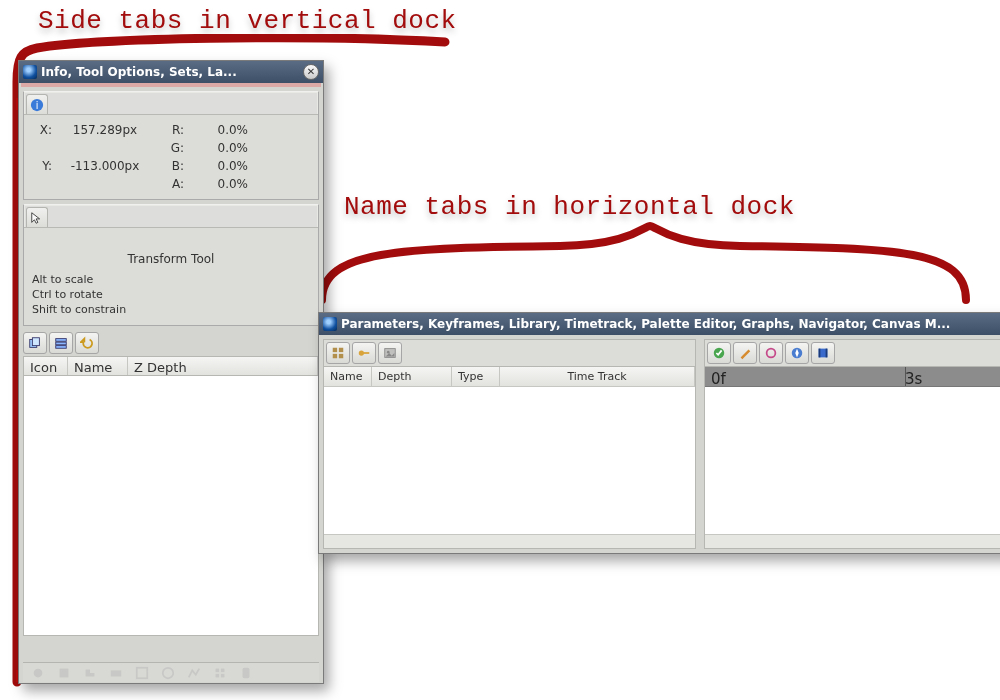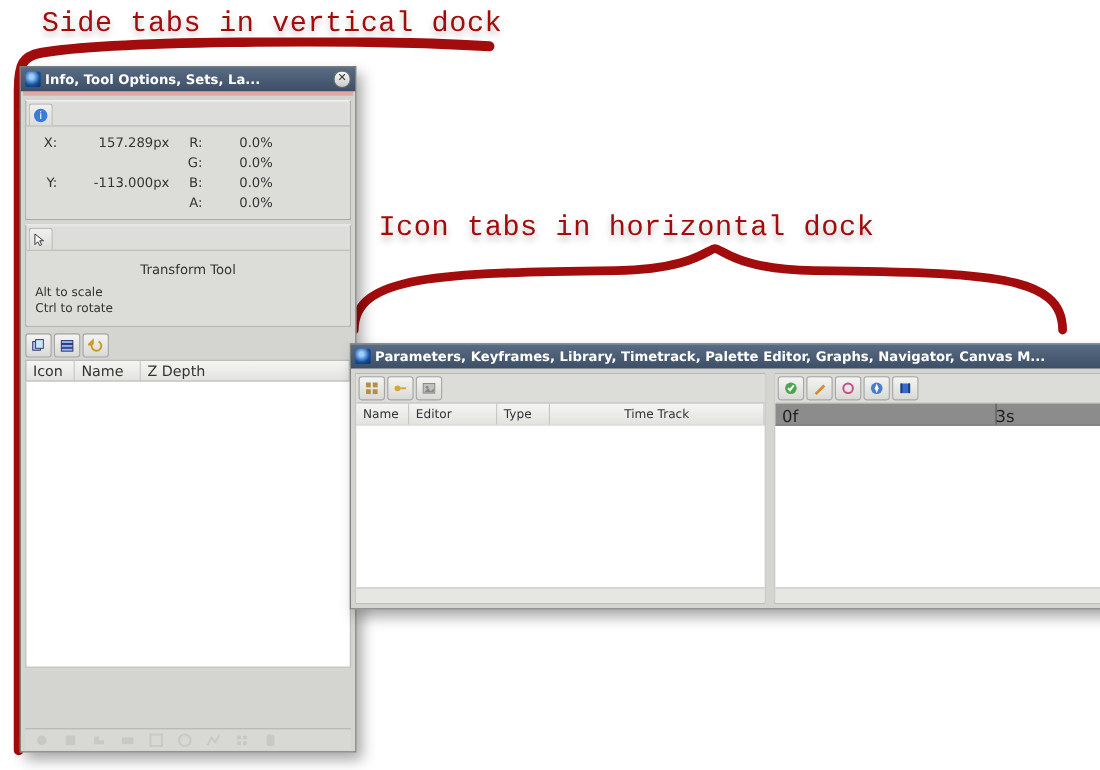--- a/index.html
+++ b/index.html
@@ -105,25 +105,25 @@
     font-size: 12px;
     color: #333;
   }
   .info-grid {
     display: grid;
     grid-template-columns: 24px 110px 22px 60px;
     row-gap: 4px;
     align-items: center;
   }
   .info-grid .lab  { text-align: right; padding-right: 4px; }
-  .info-grid .val  { text-align: right; padding-right: 12px; }
+  .info-grid .val  { text-align: center; padding-right: 12px; }
   .info-grid .val2 { text-align: right; }
 
   .tool-body { font-size: 12px; color: #333; }
-  .tool-title { text-align: center; margin: 2px 0 6px 0; font-size: 12px; }
+  .tool-title { text-align: center; margin: 16px 0 6px 0; font-size: 12px; }
   .tool-hints { font-size: 11px; line-height: 15px; color: #333; }
 
   .toolbar-mini {
     display: flex; gap: 2px; margin: 6px 4px 0 4px;
   }
   .tool-btn {
     width: 24px; height: 22px;
     background: linear-gradient(#f4f4f2,#d9d9d6);
     border: 1px solid #a6a6a6;
     border-radius: 3px;
@@ -199,21 +199,21 @@
   .time-ruler .rule-line { position: absolute; top: 0; bottom: 0; width: 1px; background: #555; }
 
   
   .ico-svg { width: 14px; height: 14px; }
 </style>
 </head>
 <body>
 
 <div class="annot" style="left:38px; top:6px;">Side tabs in vertical dock</div>
 
-<div class="annot" style="left:344px; top:192px;">Icon tabs in horizontal dock</div>
+<div class="annot" style="left:344px; top:192px;">Name tabs in horizontal dock</div>
 
 <svg class="annot-stroke" style="left:5px; top:34px;" width="470" height="660">
   <path d="M440 8 C300 0, 90 4, 32 14 C16 17, 12 24, 12 48 L12 648" fill="none" stroke="#a30c0c" stroke-width="9" stroke-linecap="round"></path>
 
   <path d="M32 110 C 46 150, 62 140, 64 112" fill="none" stroke="#a30c0c" stroke-width="8" stroke-linecap="round"></path>
 </svg>
 
 <svg class="annot-stroke" style="left:310px; top:220px;" width="680" height="100">
   <path d="M12 80 C 12 30, 90 28, 250 26 C 320 25, 334 6, 340 6
            C 346 6, 360 25, 430 26 C 590 28, 656 30, 656 80" fill="none" stroke="#a30c0c" stroke-width="8" stroke-linecap="round"></path>
@@ -274,20 +274,21 @@
         <svg class="ico-svg" viewBox="0 0 16 16">
           <path d="M2 2 L2 13 L5 10 L7 14 L9 13 L7 9 L11 9 Z" fill="#fafafa" stroke="#333"></path>
         </svg>
       </div>
     </div>
     <div class="panel-body tool-body">
       <div class="tool-title">Transform Tool</div>
       <div class="tool-hints">
         <div>Alt to scale</div>
         <div>Ctrl to rotate</div>
+        <div>Shift to constrain</div>
       </div>
     </div>
   </div>
 
   <div class="toolbar-mini">
     <div class="tool-btn">
       <svg class="ico-svg" viewBox="0 0 16 16">
           <rect x="2" y="4" width="8" height="9" fill="#9ecbff" stroke="#336"></rect>
           <rect x="5" y="2" width="8" height="9" fill="#cfe6ff" stroke="#336"></rect>
         </svg>
@@ -376,21 +377,21 @@
         <div class="tool-btn">
           <svg class="ico-svg" viewBox="0 0 16 16">
               <rect x="2" y="3" width="12" height="10" fill="#c0c0be" stroke="#888"></rect>
               <circle cx="6" cy="7" r="1.5" fill="#888"></circle>
               <path d="M3 12 L7 8 L10 11 L13 8 L13 12Z" fill="#888"></path>
             </svg>
         </div>
       </div>
       <div class="cols">
         <span style="width:48px;">Name</span>
-        <span style="width:80px;">Editor</span>
+        <span style="width:80px;">Depth</span>
         <span style="width:48px;">Type</span>
         <span style="flex:1;text-align:center;">Time Track</span>
       </div>
       <div class="empty-list"></div>
       <div class="hscroll"></div>
     </div>
 
     <div class="hpane">
       <div class="pane-toolbar">
         <div class="tool-btn">

